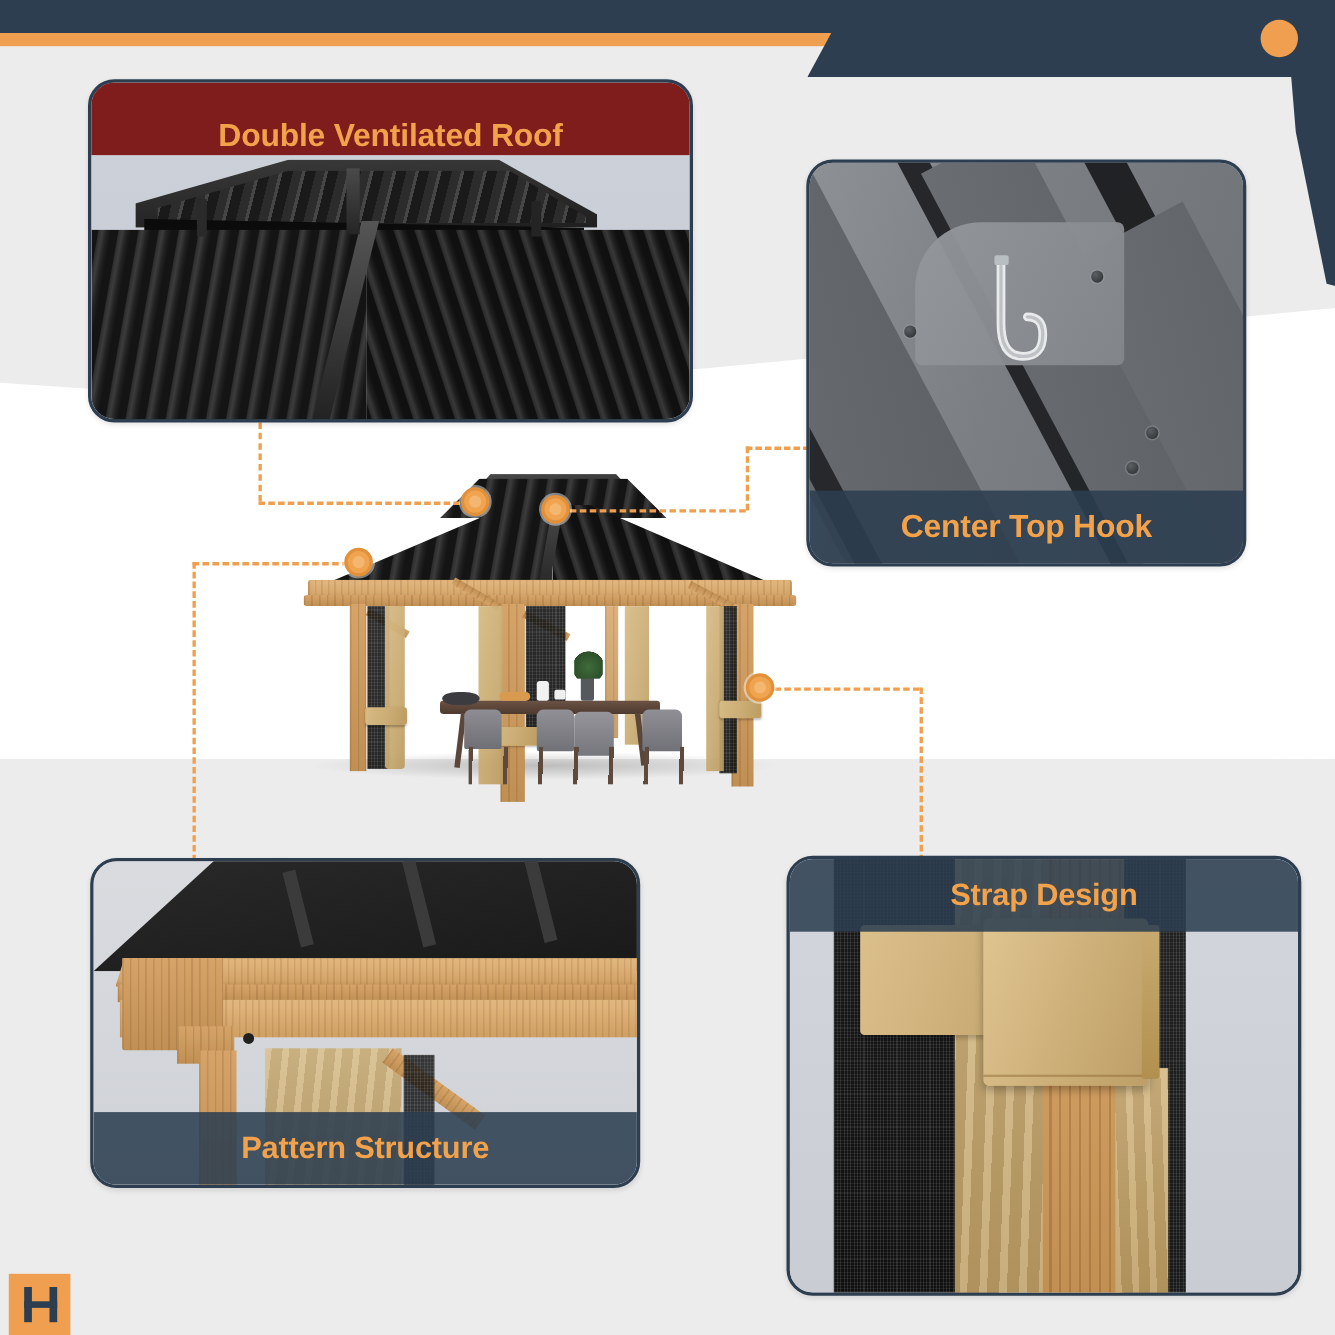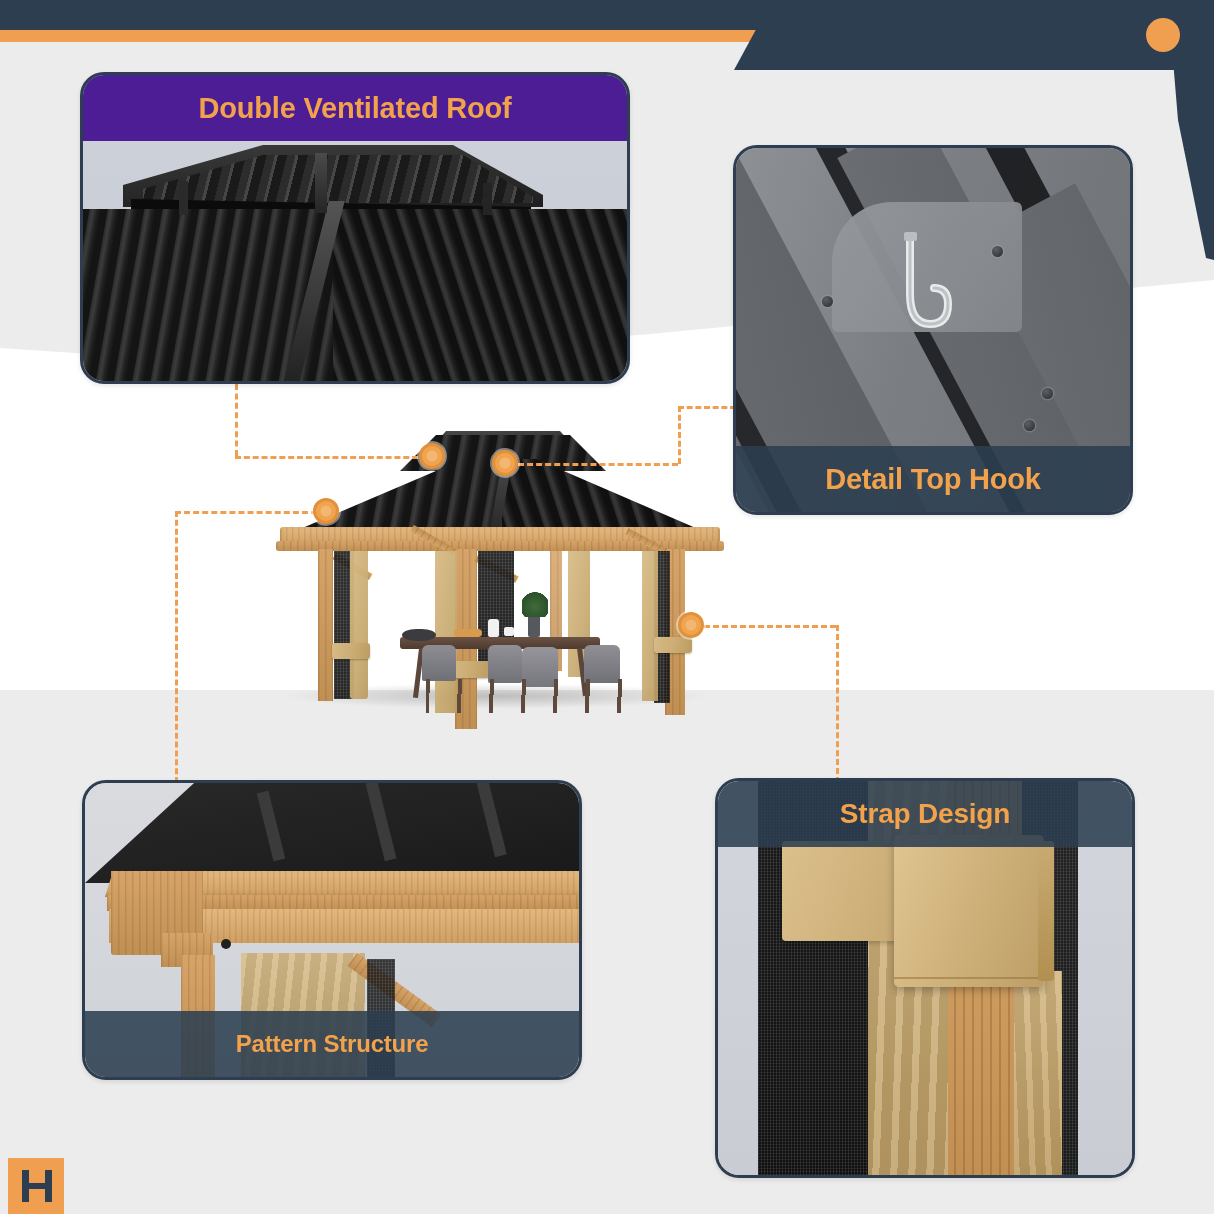--- a/index.html
+++ b/index.html
@@ -66,39 +66,39 @@
     box-shadow:0 2px 5px rgba(0,0,0,.10);
   }
   .card-photo{ position:absolute; inset:0; overflow:hidden; }
 
   .card-label{
     position:absolute; left:0; width:100%;
     display:flex; align-items:center; justify-content:center;
     color:#f3a24c; font-weight:bold; letter-spacing:-0.2px;
     z-index:6;
   }
-  .label-top-solid{ top:0; background:#4c1d95; }
+  .label-top-solid{ top:0; background:#7f1d1d;align-items:flex-end; }
   .label-top-trans{ top:0; background:rgba(44,62,80,0.87); }
   .label-bot-trans{ bottom:0; background:rgba(44,62,80,0.87); }
 
   
   #card-roof{ left:80px; top:72px; width:550px; height:312px; }
   #card-roof .card-label{ height:66px; font-size:29px; }
   #card-roof .card-photo{ top:66px; bottom:0; }
 
   
   #card-hook{ left:733px; top:145px; width:400px; height:370px; }
   #card-hook .card-label{ height:66px; font-size:29px; }
 
   
   #card-pattern{ left:82px; top:780px; width:500px; height:300px; }
-  #card-pattern .card-label{ height:66px; font-size:24px; }
-
-  
-  #card-strap{ left:715px; top:778px; width:420px; height:400px;padding-left:48px; }
+  #card-pattern .card-label{ height:66px; font-size:28px; }
+
+  
+  #card-strap{ left:715px; top:778px; width:468px; height:400px;padding-left:48px; }
   #card-strap .card-label{ height:66px; font-size:28px; }
 
   
   .sky{ position:absolute; inset:0; background:linear-gradient(180deg,#ccd0d8 0%,#c6cad3 100%); }
 
   
   .roof-slab{ position:absolute; background-repeat:repeat; }
   .corrugate-a{
     background-image:repeating-linear-gradient(100deg,
       #141414 0px,#141414 6px,#2e2e2e 7px,#3c3c3c 10px,#222 14px,#141414 18px);
@@ -309,21 +309,21 @@
         <path d="M34 10 L34 66 Q34 96 54 96 Q72 96 72 76 Q72 60 58 60" fill="none" stroke="#9aa0a6" stroke-width="3" stroke-linecap="round" opacity=".55"></path>
         <rect x="28" y="4" width="13" height="9" rx="2" fill="#b9bec3"></rect>
       </svg>
 
       <div class="hook-screw" style="left:86px;top:148px;"></div>
       <div class="hook-screw" style="left:256px;top:98px;"></div>
       <div class="hook-screw" style="left:306px;top:240px;"></div>
       <div class="hook-screw" style="left:288px;top:272px;"></div>
     </div>
     <div class="card-label label-bot-trans">
-      <span>Detail Top Hook</span>
+      <span>Center Top Hook</span>
     </div>
   </div>
 
   <div class="card" id="card-pattern">
     <div class="card-photo">
       <div style="position:absolute;inset:0;background:linear-gradient(180deg,#d9dbdf,#cfd2d7);"></div>
 
       <div style="position:absolute;left:0;top:-10px;width:500px;height:130px;background:linear-gradient(170deg,#2a2a2a,#171717);clip-path:polygon(120px 0,500px 0,500px 110px,0 110px);"></div>
       <div style="position:absolute;left:180px;top:8px;width:12px;height:70px;background:#3b3b3b;transform:rotate(-14deg);"></div>
       <div style="position:absolute;left:290px;top:-2px;width:12px;height:80px;background:#3b3b3b;transform:rotate(-14deg);"></div>

